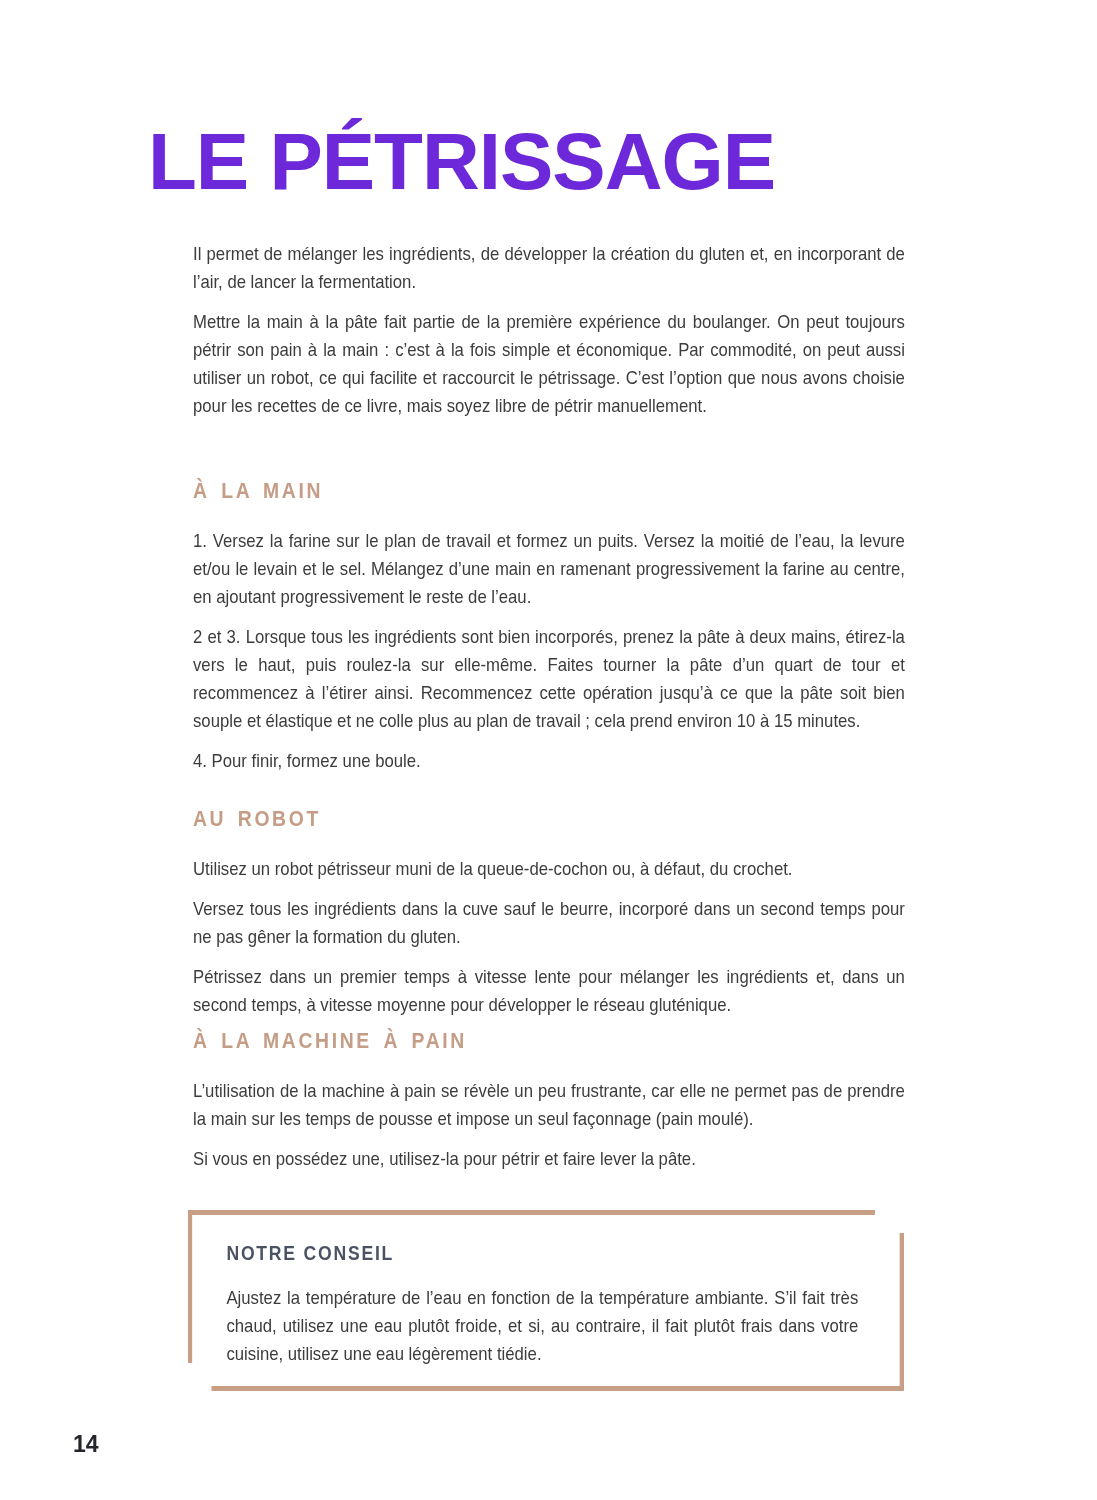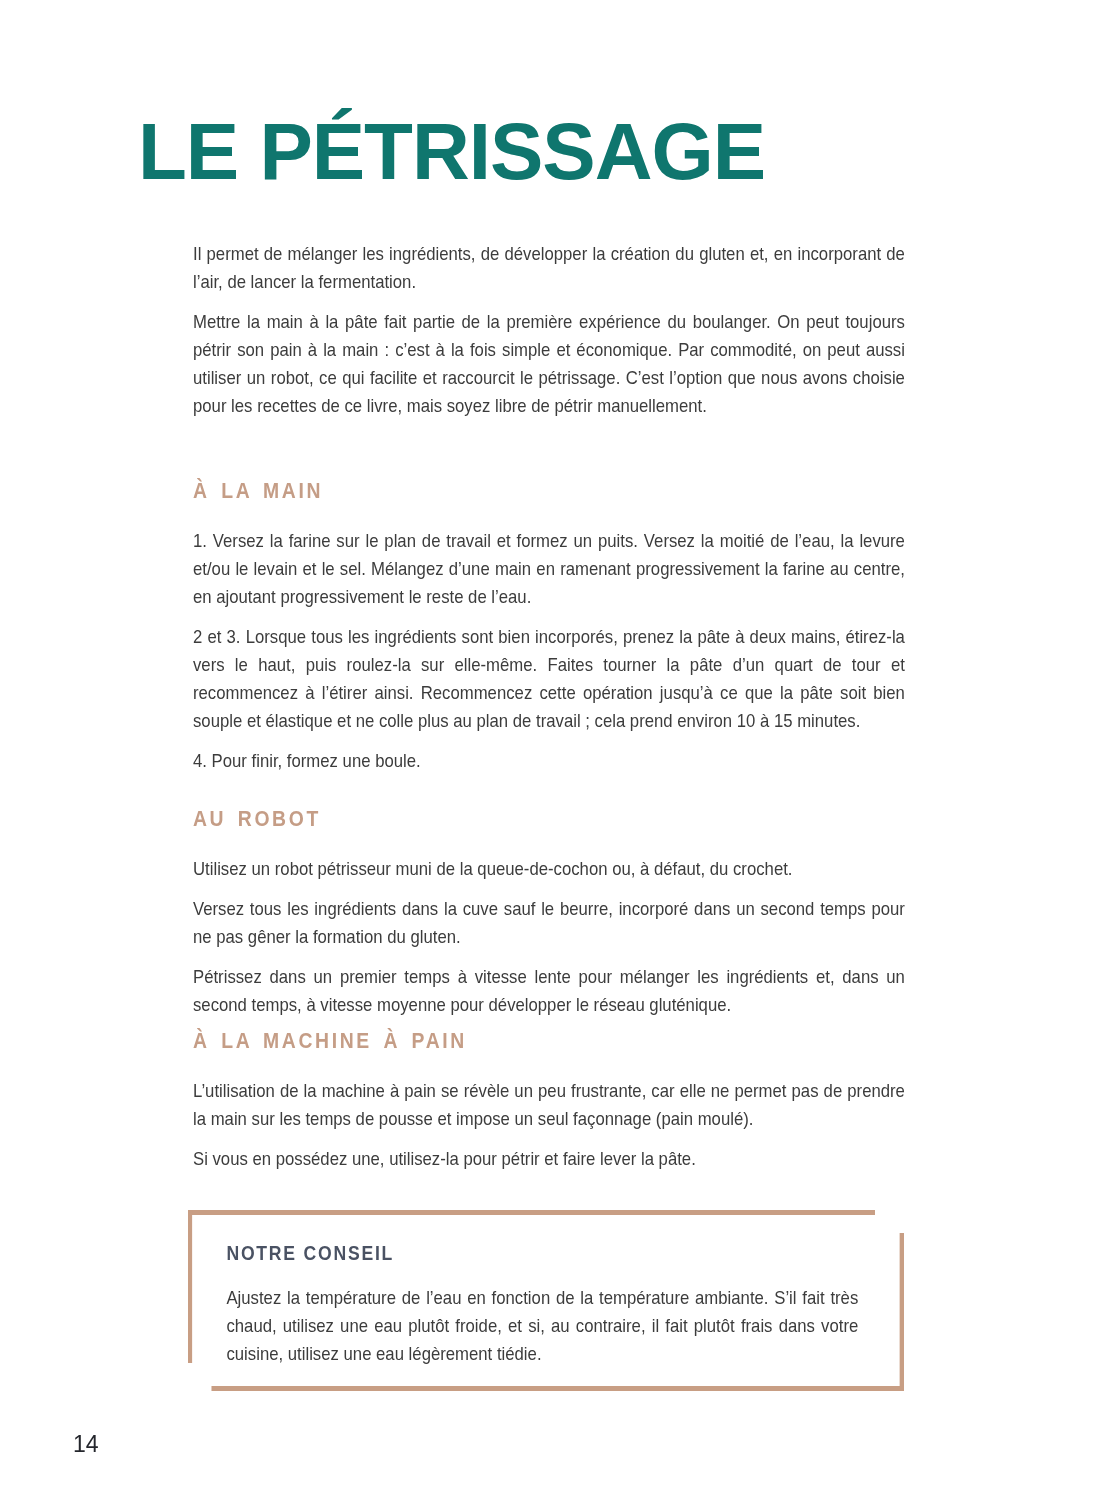--- a/index.html
+++ b/index.html
@@ -13,27 +13,27 @@
     height: 1500px;
     background: #ffffff;
     font-family: "Liberation Sans", sans-serif;
     overflow: hidden;
   }
   .title {
     position: absolute;
     top: 106px;
     left: 0;
     width: 891px;
-    margin: 6px;
+    margin: 16px;
     text-align: center;
     font-size: 80px;
     line-height: 1;
     font-weight: bold;
     letter-spacing: -1px;
-    color: #0f766e;
+    color: #6d28d9;
   }
   
   .content {
     position: absolute;
     left: 193px;
     top: 0;
     width: 809px;
     transform: scaleX(0.88);
     transform-origin: top left;
     color: #3c3c3c;
@@ -98,21 +98,21 @@
   .conseil-content p {
     margin: 0;
     text-align: justify;
   }
   .page-number {
     position: absolute;
     left: 73px;
     top: 1430px;
     font-size: 23px;
     line-height: 28px;
-    font-weight: normal;
+    font-weight: bold;
     color: #24262c;
   }
 </style>
 </head>
 <body>
 
 <div class="page">
 
   <h1 class="title">LE PÉTRISSAGE</h1>
 

